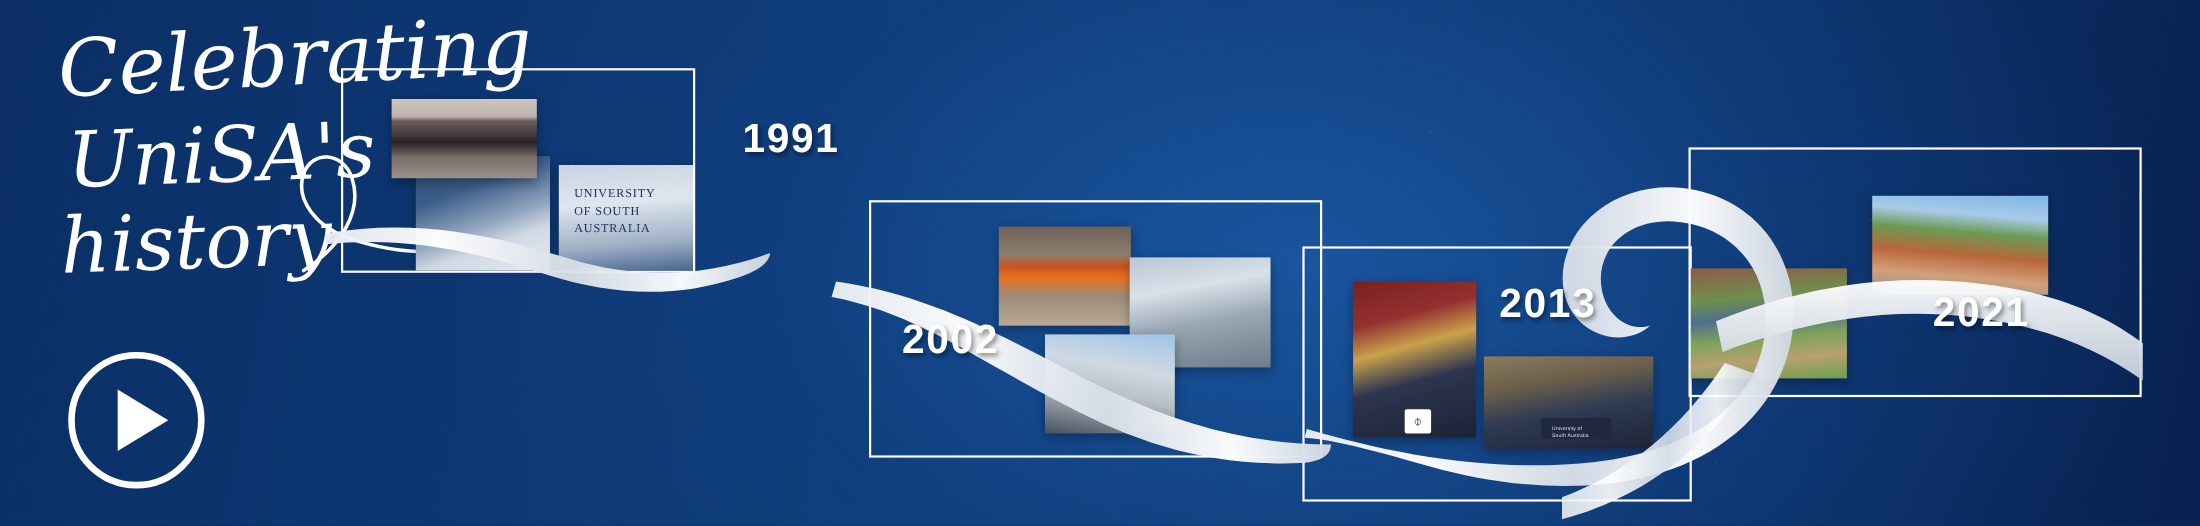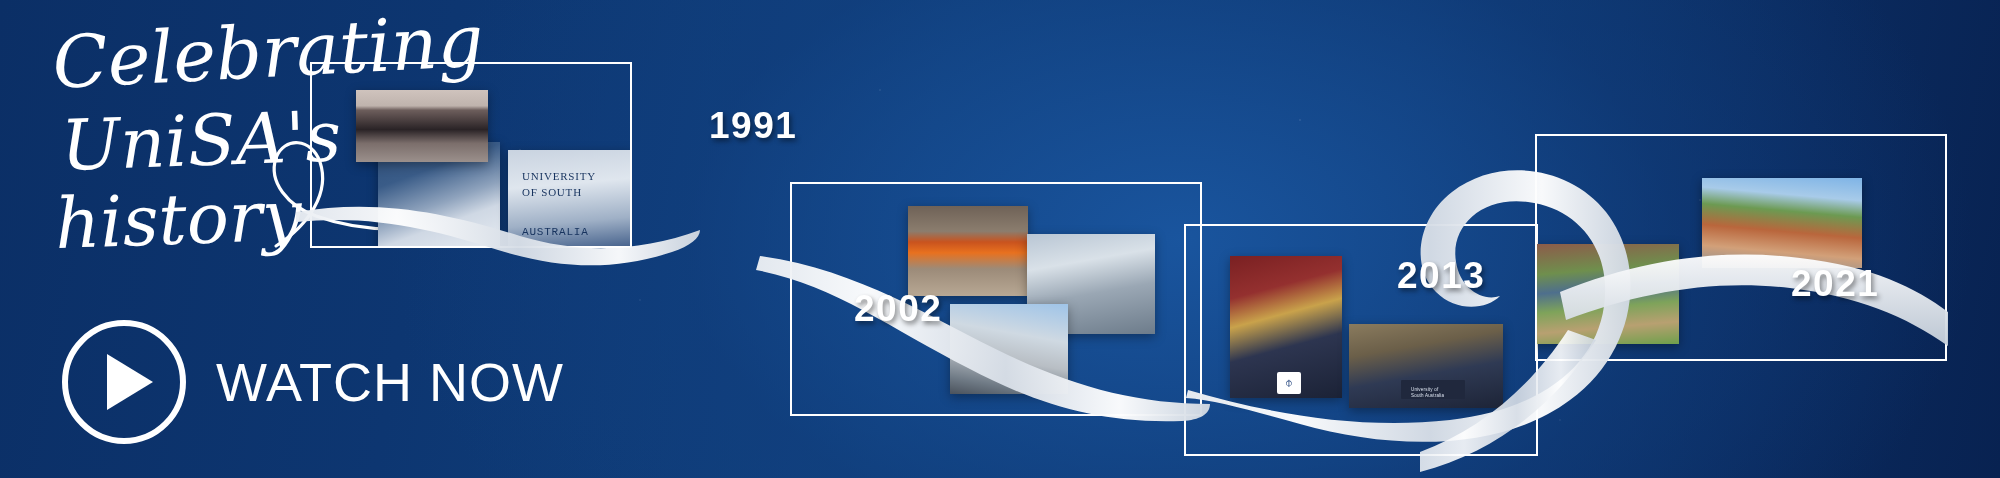--- a/index.html
+++ b/index.html
@@ -30,21 +30,21 @@
   
   .watch-now{position:absolute;left:62px;top:320px;display:flex;align-items:center;gap:30px;cursor:pointer;}
   .play-circle{width:124px;height:124px;border-radius:50%;border:6px solid #fff;display:flex;align-items:center;justify-content:center;flex:0 0 auto;}
   .play-tri{width:0;height:0;border-left:46px solid #fff;border-top:28px solid transparent;border-bottom:28px solid transparent;margin-left:12px;}
   .watch-label{color:#fff;font-size:54px;letter-spacing:1px;font-weight:400;line-height:1;white-space:nowrap;}
 
   
   .card{position:absolute;border:2px solid #ffffff;overflow:hidden;}
   .card .inner{position:absolute;inset:0;overflow:hidden;padding-left:32px;}
   .yr{position:absolute;color:#fff;font-weight:bold;font-size:37px;letter-spacing:1.5px;
-      text-shadow:2px 3px 5px rgba(0,0,0,.45);z-index:9;white-space:nowrap;margin-left:34px;}
+      text-shadow:2px 3px 5px rgba(0,0,0,.45);z-index:9;white-space:nowrap;}
 
   .photo{position:absolute;background-size:cover;background-position:center;box-shadow:0 3px 10px rgba(0,0,0,.35);overflow:hidden;}
 
   
   #card-1991{left:310px;top:62px;width:322px;height:186px;}
   #card-2005{left:790px;top:182px;width:412px;height:234px;}
   #card-2014{left:1184px;top:224px;width:354px;height:232px;}
   #card-2025{left:1535px;top:134px;width:412px;height:227px;}
 
   
@@ -80,30 +80,29 @@
         <path d="M228 236 C 262 214, 282 182, 272 152 C 264 128, 236 126, 228 148
                  C 220 172, 240 196, 268 206 C 318 224, 372 222, 420 208"></path>
       </g>
     </svg>
   </div>
 
   <div class="watch-now">
     <span class="play-circle">
       <span class="play-tri"></span>
     </span>
-    <span class="watch-label">WATCH NOW</span>
   </div>
 
   <div class="card" id="card-1991">
     <div class="inner">
       <div class="photo ph-grad-sign" style="left:66px;top:78px;width:122px;height:108px;"></div>
       <div class="photo ph-grad-sign2" style="left:196px;top:86px;width:126px;height:100px;">
         <span style="position:absolute;left:14px;top:18px;color:#17335e;font-family:'Liberation Serif',serif;font-size:11px;line-height:1.5;letter-spacing:.8px;">UNIVERSITY</span>
         <span style="position:absolute;left:14px;top:34px;color:#17335e;font-family:Liberation Serif, serif;font-size:11px;line-height:1.5;letter-spacing:.8px;">OF SOUTH</span>
-        <span style="position:absolute;left:14px;top:50px;color:#17335e;font-family:Liberation Mono, monospace;font-size:11px;line-height:1.5;letter-spacing:.8px;margin-top:24px;">AUSTRALIA</span>
+        <span style="position:absolute;left:14px;top:50px;color:#17335e;font-family:Liberation Serif, serif;font-size:11px;line-height:1.5;letter-spacing:.8px;">AUSTRALIA</span>
       </div>
       <div class="photo ph-grad-arch" style="left:44px;top:26px;width:132px;height:72px;"></div>
     </div>
   </div>
   <div class="yr" style="left:675px;top:105px;">1991</div>
 
   <div class="card" id="card-2005">
     <div class="inner">
       <div class="photo ph-grad-hivis" style="left:116px;top:22px;width:120px;height:90px;"></div>
       <div class="photo ph-grad-building" style="left:235px;top:50px;width:128px;height:100px;"></div>

